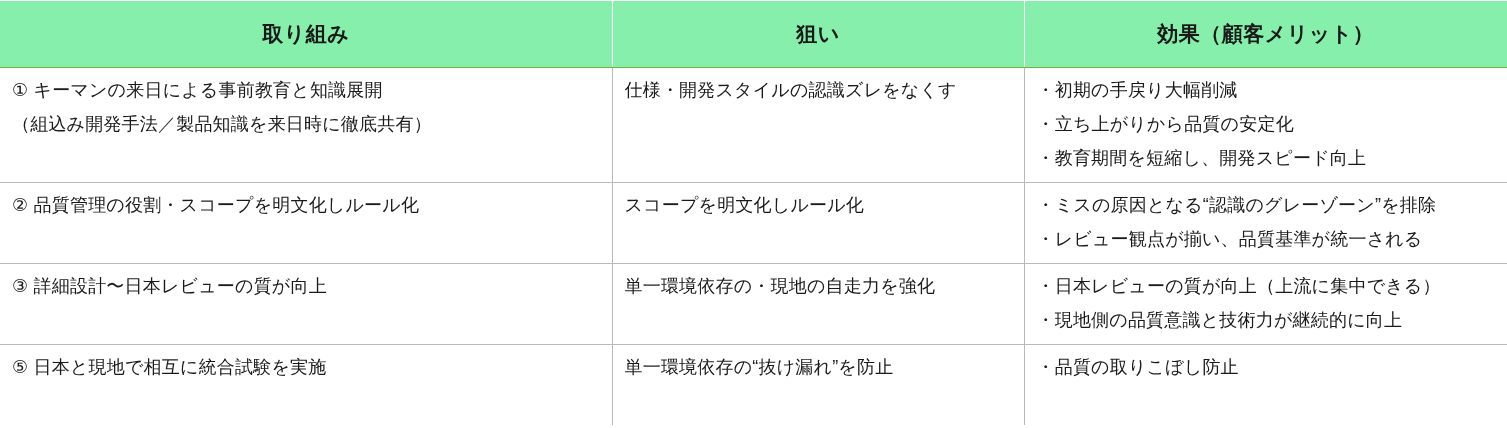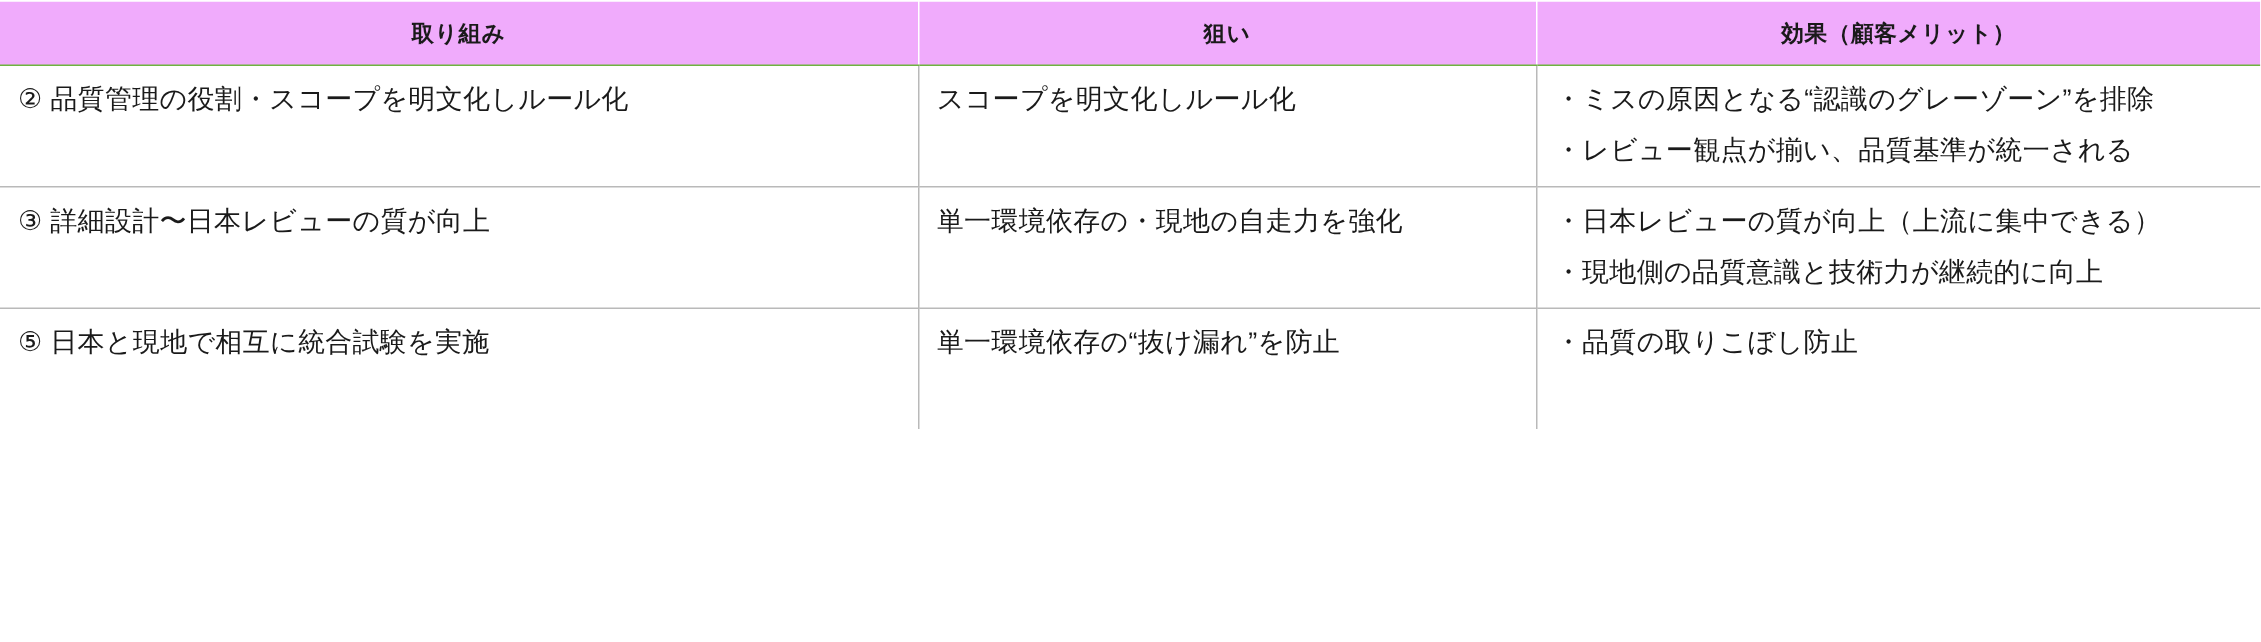--- a/index.html
+++ b/index.html
@@ -22,26 +22,26 @@
   table.matrix {
     border-collapse: collapse;
     table-layout: fixed;
     width: 1507px;
   }
   table.matrix col.c1 { width: 612px; }
   table.matrix col.c2 { width: 412px; }
   table.matrix col.c3 { width: 483px; }
 
   table.matrix th {
-    background: #f0abfc;
+    background: #86efac;
     color: #1a1a1a;
     font-weight: bold;
-    font-size: 15px;
+    font-size: 21px;
     text-align: center;
-    padding: 6px 8px;
+    padding: 18px 8px;
     height: 30px;
     border: 1px solid #ffffff;
     border-bottom: 1px solid #6fb340;
     letter-spacing: 0.5px;
   }
   table.matrix th.first { border-left: none; }
   table.matrix th.last { border-right: none; margin-left: 28px; }
 
   table.matrix td {
     vertical-align: top;
@@ -81,20 +81,40 @@
     </colgroup>
     <thead>
       <tr>
         <th class="first">取り組み</th>
         <th>狙い</th>
         <th class="last">効果（顧客メリット）</th>
       </tr>
     </thead>
     <tbody>
 
+      <tr class="r1">
+        <td>
+          <div class="cell-lines">
+            <div>① キーマンの来日による事前教育と知識展開</div>
+            <div>（組込み開発手法／製品知識を来日時に徹底共有）</div>
+          </div>
+        </td>
+        <td>
+          <div class="cell-lines">
+            <div>仕様・開発スタイルの認識ズレをなくす</div>
+          </div>
+        </td>
+        <td class="last-col">
+          <div class="cell-lines">
+            <div>・初期の手戻り大幅削減</div>
+            <div>・立ち上がりから品質の安定化</div>
+            <div>・教育期間を短縮し、開発スピード向上</div>
+          </div>
+        </td>
+      </tr>
 
       <tr class="r2">
         <td>
           <div class="cell-lines">
             <div>② 品質管理の役割・スコープを明文化しルール化</div>
           </div>
         </td>
         <td>
           <div class="cell-lines">
             <div>スコープを明文化しルール化</div>

